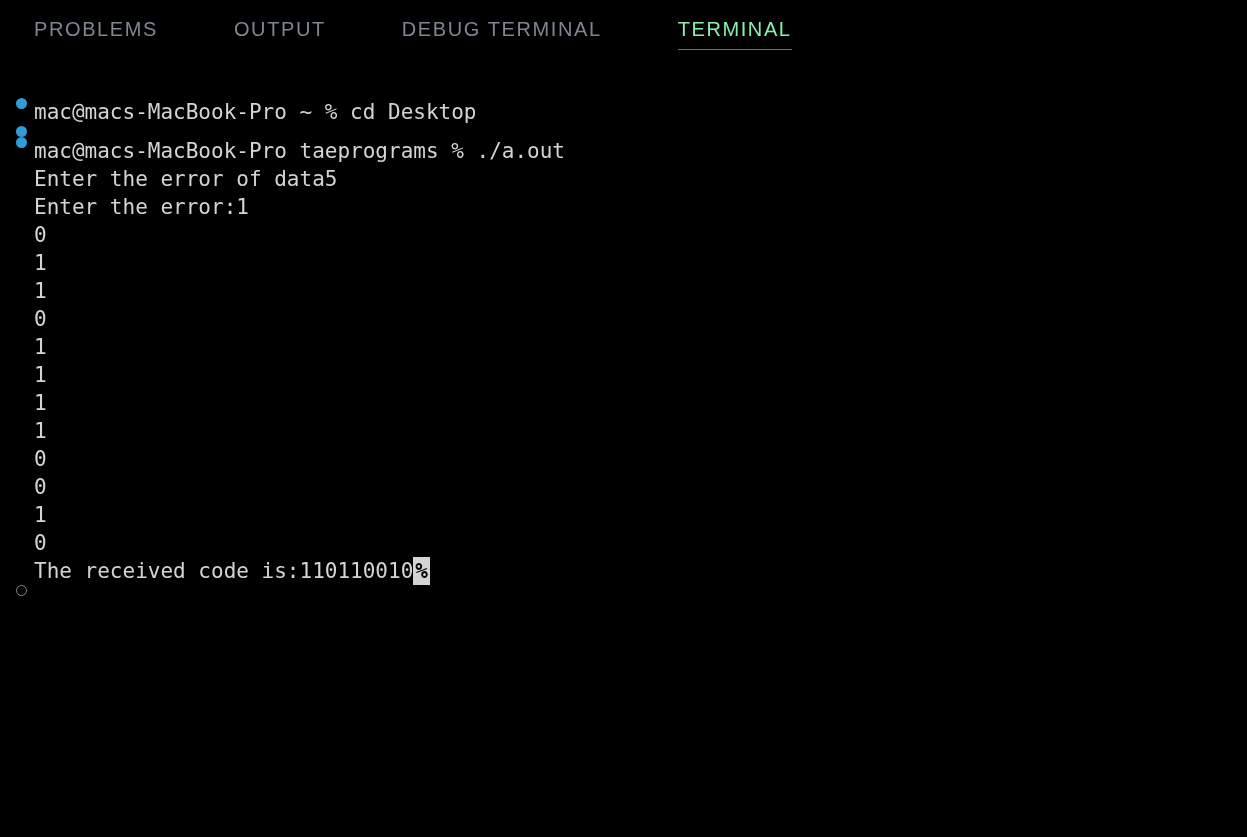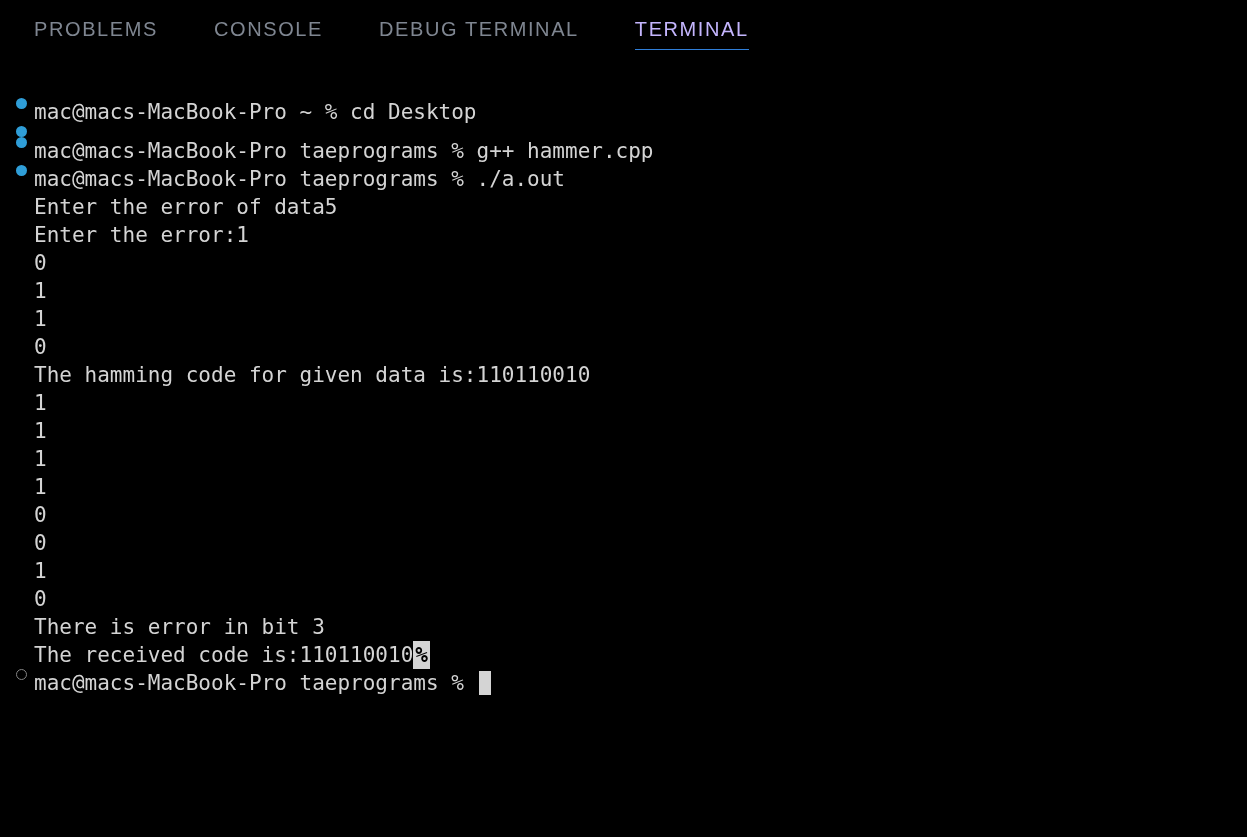--- a/index.html
+++ b/index.html
@@ -6,33 +6,33 @@
   body {
     background: #000000;
     width: 1247px;
     height: 837px;
     font-family: "SF Mono", Menlo, Monaco, Consolas, monospace;
     overflow: hidden;
     color: #cccccc;
   }
   .tabs {
     display: flex;
-    gap: 56px;
+    gap: 76px;
     padding: 18px 34px 8px 34px;
     font-family: -apple-system, "Segoe UI", sans-serif;
     font-size: 20px;
     letter-spacing: 1.6px;
     color: #7f8691;
   }
   .tab {
     cursor: pointer;
     padding-bottom: 8px;
   }
   .tab.active {
-    color: #c4b5fd;
+    color: #86efac;
     border-bottom: 1.5px solid #2f7ed8;
   }
   .terminal-area {
     padding: 40px 8px 0 8px;
     font-size: 21px;
     line-height: 28px;
     color: #d4d4d4;
     text-align: right;
   }
   .line {
@@ -75,65 +75,58 @@
     background: #d4d4d4;
     vertical-align: text-bottom;
     margin-left: 2px;
   }
 </style>
 </head>
 <body>
 
 <div class="tabs">
   <div class="tab">PROBLEMS</div>
-  <div class="tab">CONSOLE</div>
+  <div class="tab">OUTPUT</div>
   <div class="tab">DEBUG TERMINAL</div>
   <div class="tab active">TERMINAL</div>
 </div>
 
 <div class="terminal-area">
 
   <div class="line">
     <span class="gutter"><span class="dot"></span></span>
     <span class="term-text">mac@macs-MacBook-Pro ~ % cd Desktop</span>
   </div>
   <div class="line">
     <span class="gutter"><span class="dot"></span></span>
   </div>
   <div class="line">
     <span class="gutter"><span class="dot"></span></span>
-    <span class="term-text">mac@macs-MacBook-Pro taeprograms % g++ hammer.cpp</span>
-  </div>
-  <div class="line">
-    <span class="gutter"><span class="dot"></span></span>
     <span class="term-text">mac@macs-MacBook-Pro taeprograms % ./a.out</span>
   </div>
 
   <div class="line"><span class="gutter"></span><span class="term-text"></span></div>
   <div class="line"><span class="gutter"></span><span class="term-text">Enter the error of data5</span></div>
   <div class="line"><span class="gutter"></span><span class="term-text">Enter the error:1</span></div>
   <div class="line"><span class="gutter"></span><span class="term-text">0</span></div>
   <div class="line"><span class="gutter"></span><span class="term-text">1</span></div>
   <div class="line"><span class="gutter"></span><span class="term-text">1</span></div>
   <div class="line"><span class="gutter"></span><span class="term-text">0</span></div>
-  <div class="line"><span class="gutter"></span><span class="term-text">The hamming code for given data is:110110010</span></div>
   <div class="line"><span class="gutter"></span><span class="term-text">1</span></div>
   <div class="line"><span class="gutter"></span><span class="term-text">1</span></div>
   <div class="line"><span class="gutter"></span><span class="term-text">1</span></div>
   <div class="line"><span class="gutter"></span><span class="term-text">1</span></div>
   <div class="line"><span class="gutter"></span><span class="term-text">0</span></div>
   <div class="line"><span class="gutter"></span><span class="term-text">0</span></div>
   <div class="line"><span class="gutter"></span><span class="term-text">1</span></div>
   <div class="line"><span class="gutter"></span><span class="term-text">0</span></div>
   <div class="line"><span class="gutter"></span><span class="term-text"></span></div>
-  <div class="line"><span class="gutter"></span><span class="term-text">There is error in bit 3</span></div>
 
   <div class="line">
     <span class="gutter"></span>
     <span class="term-text"><span>The received code is:110110010</span><span class="percent-glyph">%</span></span>
   </div>
 
   <div class="line">
     <span class="gutter"><span class="ring"></span></span>
-    <span class="term-text"><span>mac@macs-MacBook-Pro taeprograms % </span><span class="cursor-block"></span></span>
   </div>
 
 </div>
 
 </body></html>

